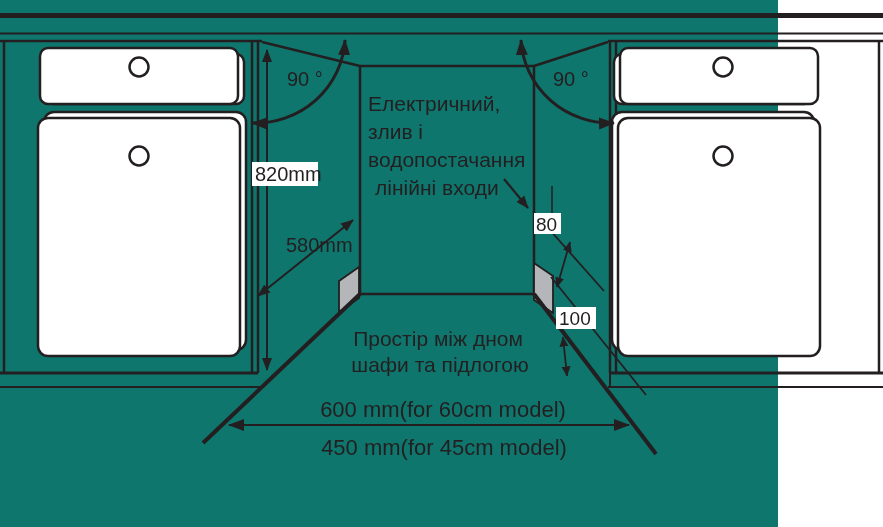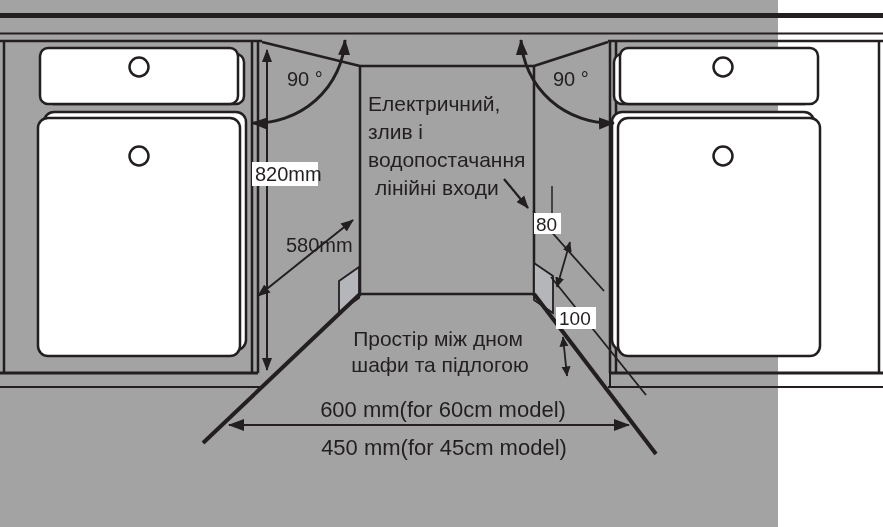--- a/index.html
+++ b/index.html
@@ -1,17 +1,17 @@
 <!DOCTYPE html>
 <html><head>
 <meta charset="utf-8">
 <style>
   html,body{margin:0;padding:0;background:#ffffff;}
   body{width:883px;height:527px;overflow:hidden;}
-  #stage{position:relative;width:778px;height:527px;background:#a3a3a3;}
+  #stage{position:relative;width:778px;height:527px;background:#0f766e;}
   svg{display:block;}
   .lbl{font-family:"Liberation Sans","DejaVu Sans",sans-serif;fill:#231f20;}
   .stroke{stroke:#231f20;fill:none;}
   .panel{stroke:#231f20;fill:#ffffff;}
   .panel-back{stroke:#231f20;fill:#ffffff;}
 </style>
 </head>
 <body>
 
 <div id="stage">

